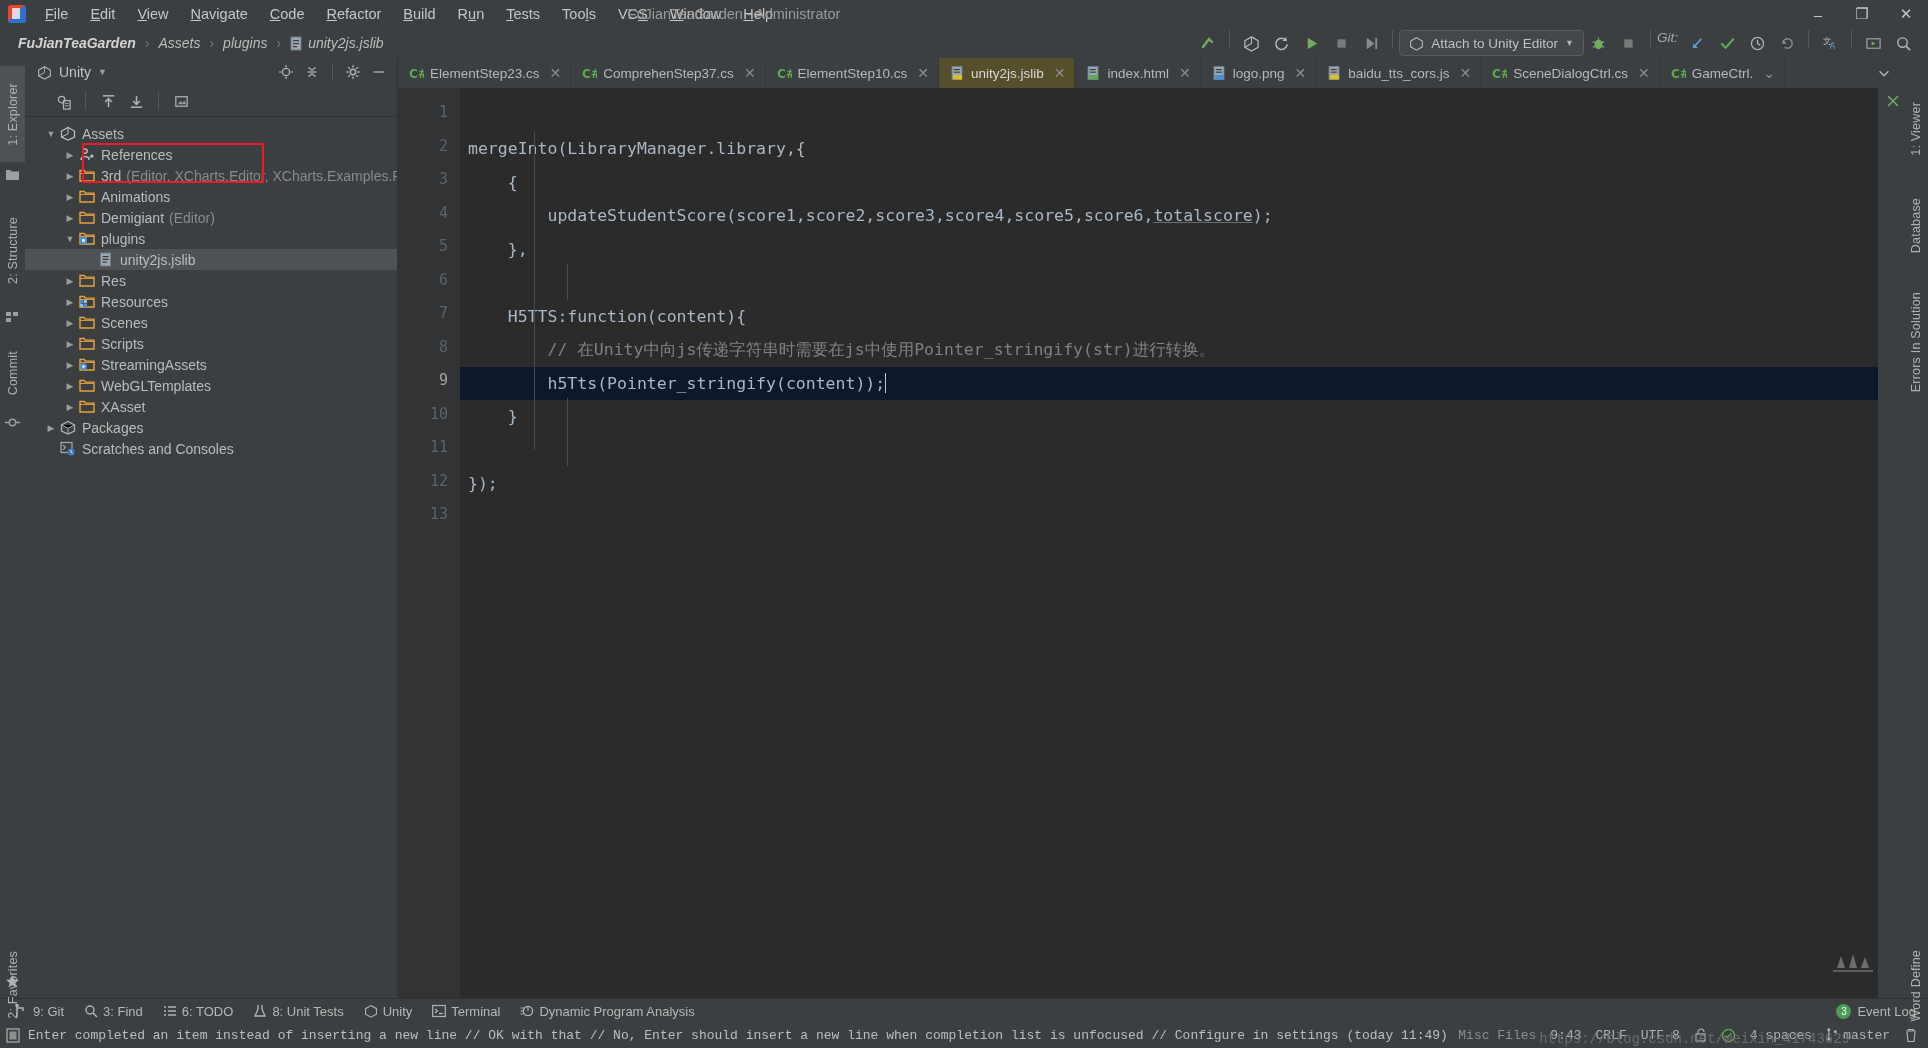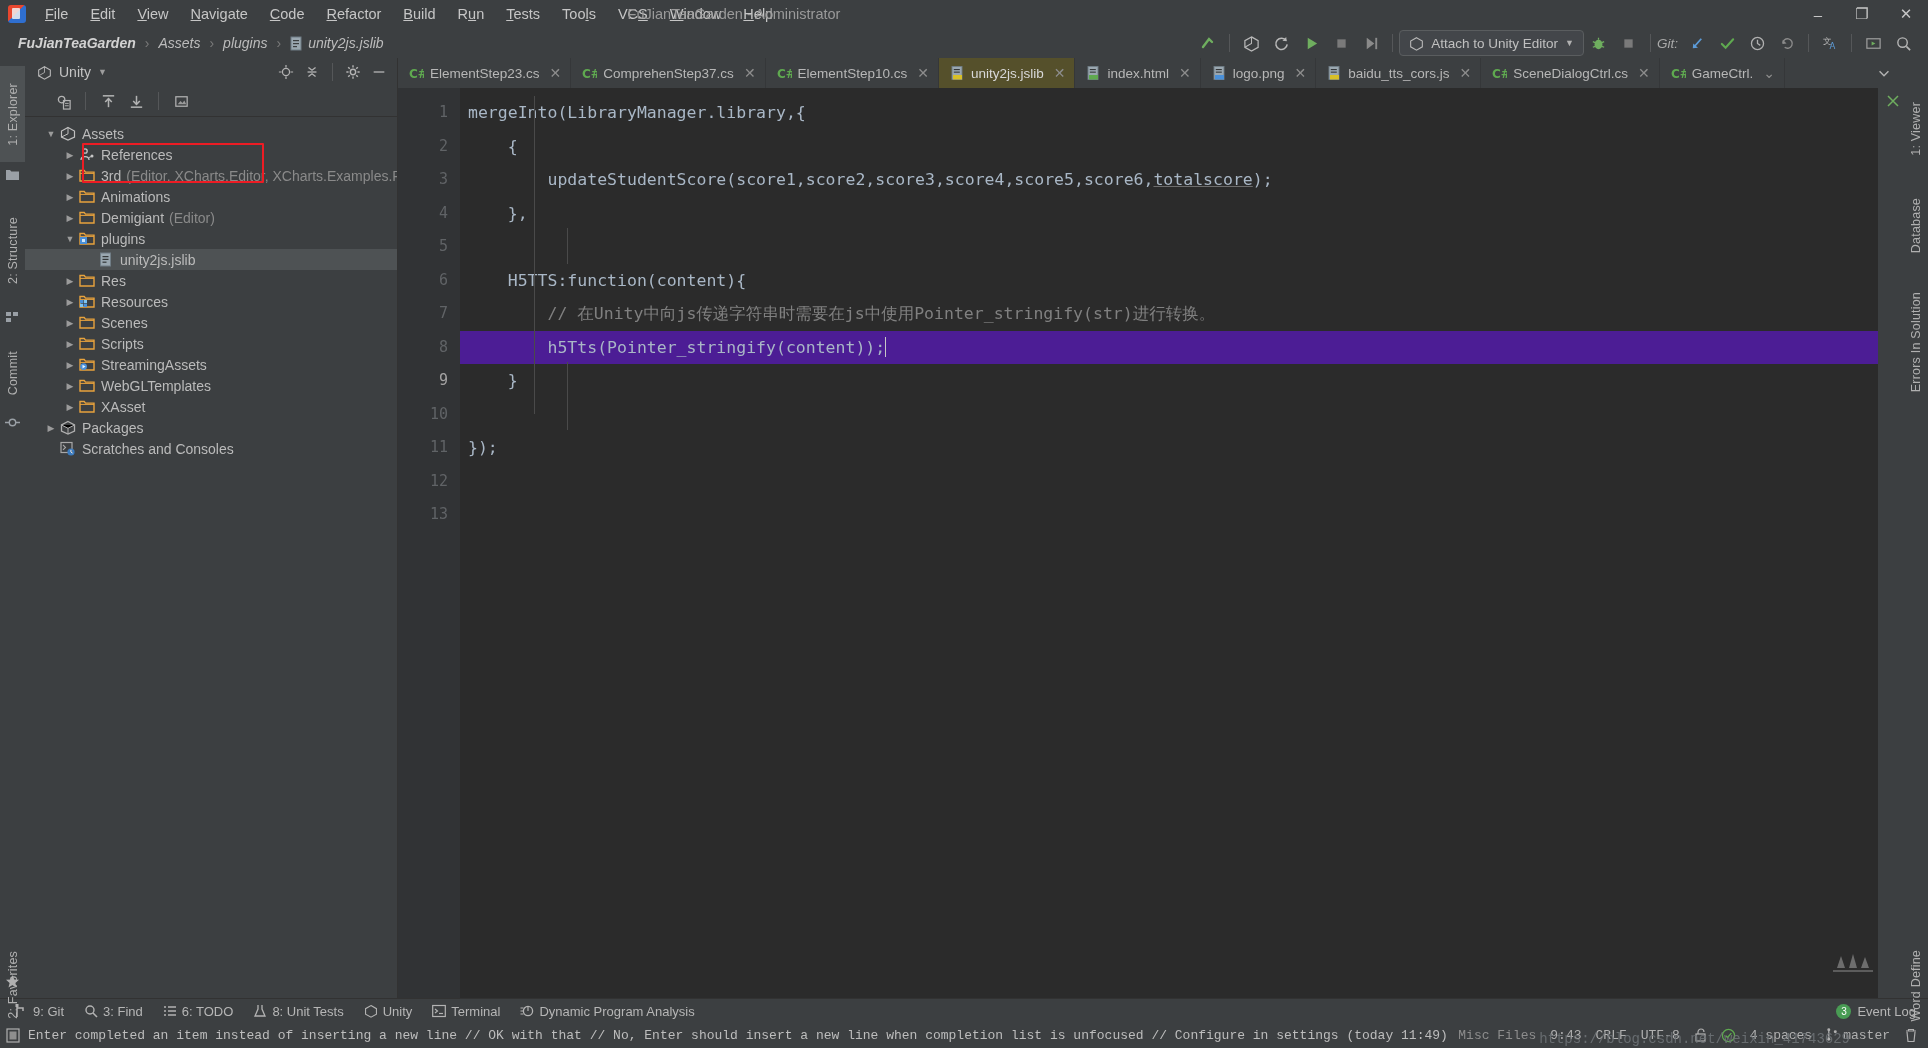--- a/index.html
+++ b/index.html
@@ -23,21 +23,21 @@
   .win-title span{margin-left:-460px;}
   .wincontrols{margin-left:auto;display:flex;align-items:center;height:28px;}
   .wc{width:44px;height:28px;display:flex;align-items:center;justify-content:center;color:#c6c6c6;font-size:15px;}
 
   
   .navbar{height:30px;background:#3c3f41;display:flex;align-items:center;flex:0 0 30px;padding-left:14px;position:relative;}
   .crumbs{display:flex;align-items:center;font-size:14px;gap:2px;}
   .crumb{color:#bcbcbc;padding:2px 4px;display:flex;align-items:center;gap:5px;font-style:italic;}
   .crumb.bold{font-weight:bold;color:#d2d2d2;}
   .crumb-sep{color:#7a7a7a;font-size:14px;padding:0 3px;}
-  .tbar{margin-left:auto;display:flex;align-items:center;gap:0px;padding-right:10px;}
+  .tbar{margin-left:auto;display:flex;gap:0px;padding-right:10px;}
   .tbtn{width:30px;height:26px;display:flex;align-items:center;justify-content:center;border-radius:4px;}
   .tsep{width:1px;height:18px;background:#555759;margin:0 6px;}
   .attach{display:flex;align-items:center;gap:7px;height:24px;padding:0 9px;border:1px solid #5a5d5f;border-radius:4px;background:#43464a;font-size:13.5px;color:#c0c0c0;}
   .gitlabel{font-size:13.5px;color:#a9a9a9;margin-right:4px;font-style:italic;}
 
   
   .main{flex:1 1 auto;display:flex;min-height:0;}
   .leftrail,.rightrail{width:25px;background:#3c3f41;position:relative;flex:0 0 25px;}
   .rail-tab{position:absolute;left:0;width:25px;display:flex;align-items:center;justify-content:center;color:#b0b0b0;font-size:12.5px;white-space:nowrap;}
   .rail-tab .vtxt{writing-mode:vertical-rl;transform:rotate(180deg);letter-spacing:.2px;}
@@ -65,23 +65,23 @@
   .tabstrip{height:30px;background:#3c3f41;display:flex;align-items:stretch;flex:0 0 30px;overflow:hidden;}
   .etab{display:flex;align-items:center;gap:6px;padding:0 9px 0 11px;font-size:13.5px;color:#b7b7b7;border-right:1px solid #353739;white-space:nowrap;}
   .etab.active{background:#55502b;color:#d8d8d8;}
   .etab .x{color:#8d8d8d;font-size:14px;margin-left:4px;}
   .tabstrip-end{margin-left:auto;display:flex;align-items:center;gap:2px;padding:0 7px;}
 
   .codearea{flex:1 1 auto;display:flex;position:relative;min-height:0;background:#2b2b2b;}
   .gutter{width:62px;flex:0 0 62px;background:#313335;text-align:right;padding-top:8px;user-select:none;}
   .gline{height:33.5px;line-height:33.5px;font-family:"DejaVu Sans Mono", monospace;font-size:15px;color:#606366;padding-right:12px;}
   .gline.cur{color:#a4a3a3;}
-  .codewrap{flex:1 1 auto;position:relative;overflow:hidden;padding-top:8px;}
+  .codewrap{flex:1 1 auto;position:relative;overflow:hidden;padding-top:8px;margin-top:36px;}
   .cline{height:33.5px;line-height:33.5px;font-family:"DejaVu Sans Mono", monospace;font-size:16.5px;color:#a9b7c6;white-space:pre;padding-left:8px;}
-  .cline.cur{background:#4c1d95;}
+  .cline.cur{background:#0f172a;}
   .caret{display:inline-block;width:1px;height:20px;background:#c7c7c7;vertical-align:-4px;}
   .comment{color:#808080;}
   .underline{text-decoration:underline;text-decoration-color:#6d6d6d;}
   .indentguide{position:absolute;width:1px;background:#4a4a4a;}
   .editor-rail{width:25px;flex:0 0 25px;background:#3c3f41;position:relative;}
   .wpanel{position:absolute;right:28px;bottom:22px;opacity:.6;}
 
   
   .bottombar{height:24px;background:#3c3f41;display:flex;align-items:center;flex:0 0 24px;padding-left:6px;border-top:1px solid #323232;gap:4px;}
   .bbtn{display:flex;align-items:center;gap:5px;font-size:13px;color:#b6b6b6;padding:2px 8px;border-radius:3px;justify-content:flex-end;}

